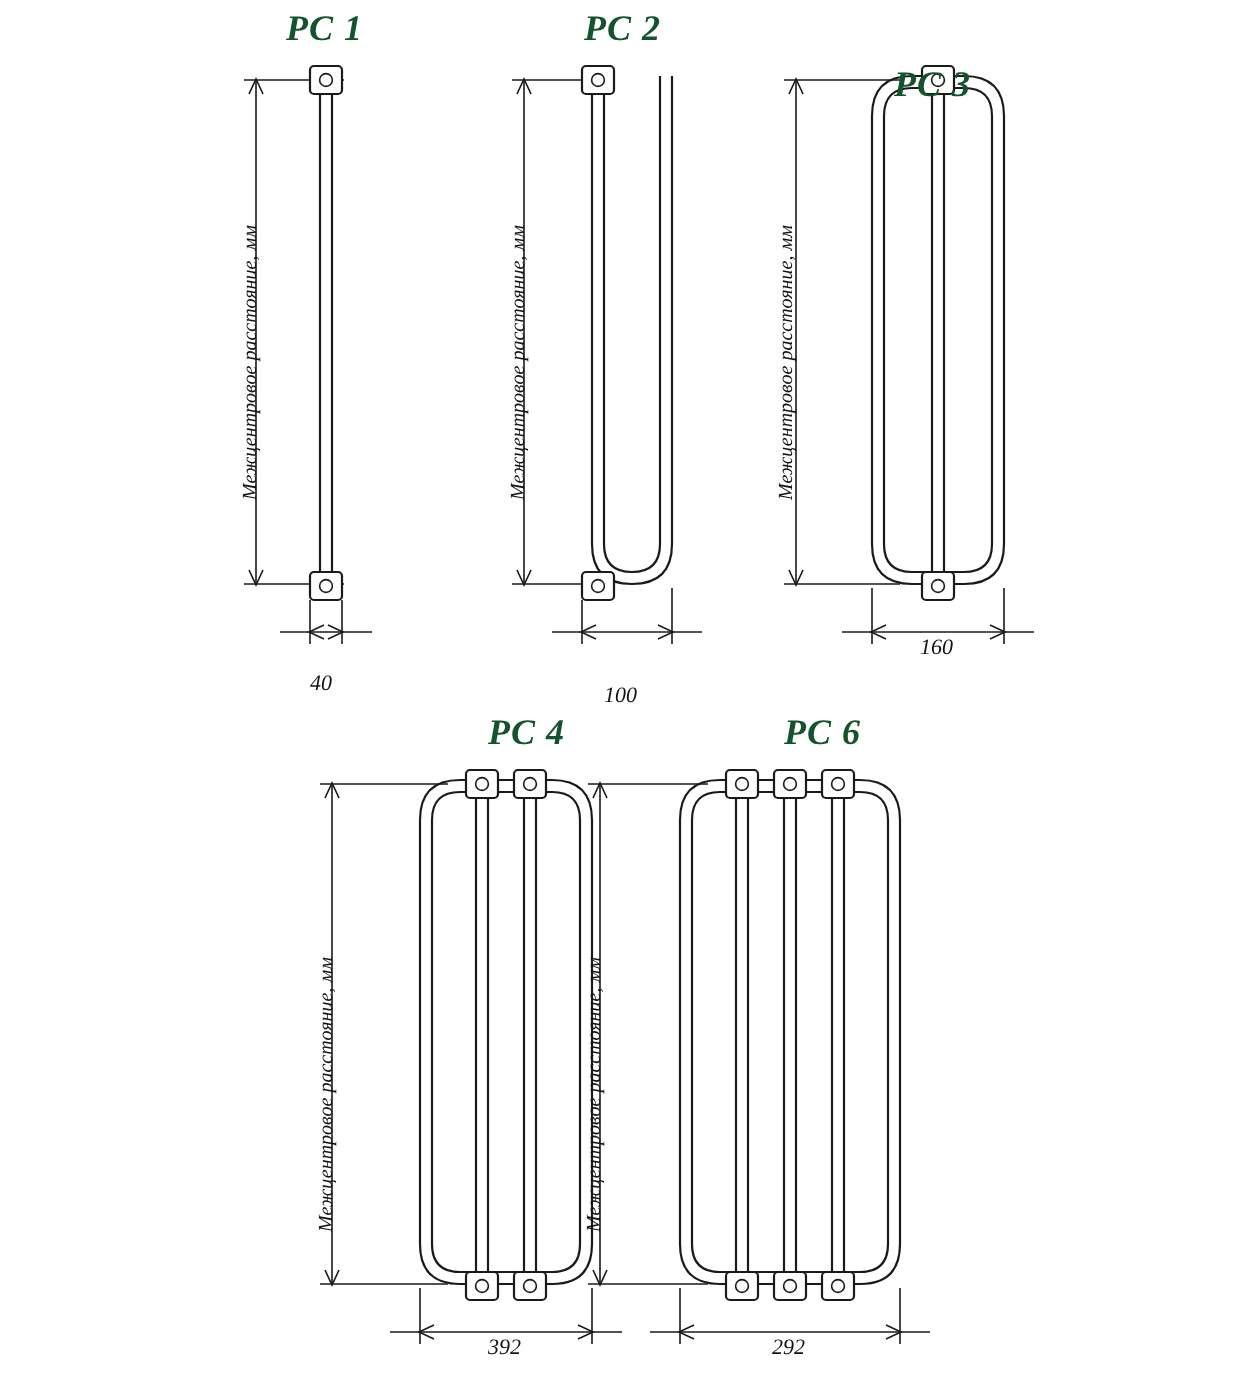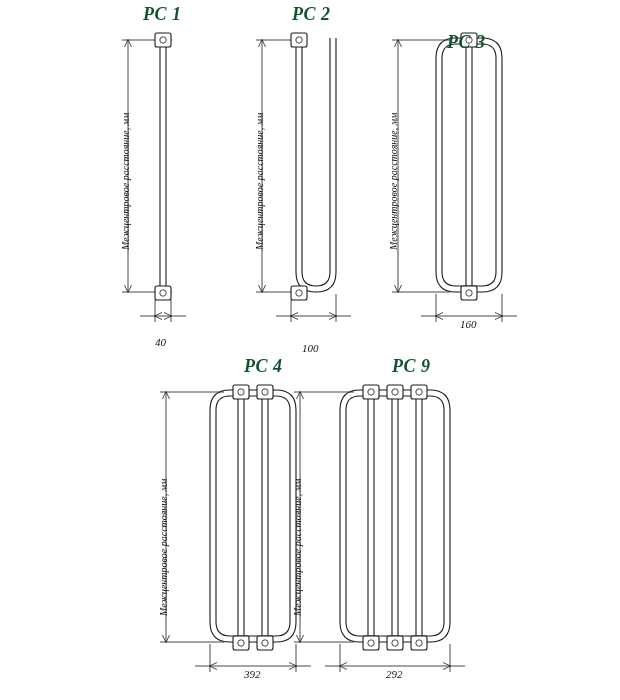--- a/index.html
+++ b/index.html
@@ -198,21 +198,21 @@
       <line class="ln thin" x1="41" y1="314" x2="157" y2="314"></line>
       <path class="ln thin" d="M63 310.5 L55.5 314 L63 317.5" fill="none"></path>
       <path class="ln thin" d="M135 310.5 L142.5 314 L135 317.5" fill="none"></path>
     </svg>
 
     <div class="dim-label" style="left:90px; top:316px;">392</div>
   </div>
 
   <div class="fig" style="left:288px; top:352px; width:200px; height:345px;">
 
-    <div class="fig-title" style="left:104px; top:4px;">РС 9</div>
+    <div class="fig-title" style="left:104px; top:4px;">РС 6</div>
 
     <div class="vert-label" style="left:4px; top:264px;">Межцентровое расстояние, мм</div>
 
     <svg width="200" height="345">
       <line class="ln thin" x1="6" y1="40" x2="66" y2="40"></line>
       <line class="ln thin" x1="6" y1="290" x2="66" y2="290"></line>
       <line class="ln thin" x1="12" y1="40" x2="12" y2="290"></line>
       <path class="ln thin" d="M8.5 47 L12 39.5 L15.5 47" fill="none"></path>
       <path class="ln thin" d="M8.5 283 L12 290.5 L15.5 283" fill="none"></path>
 

